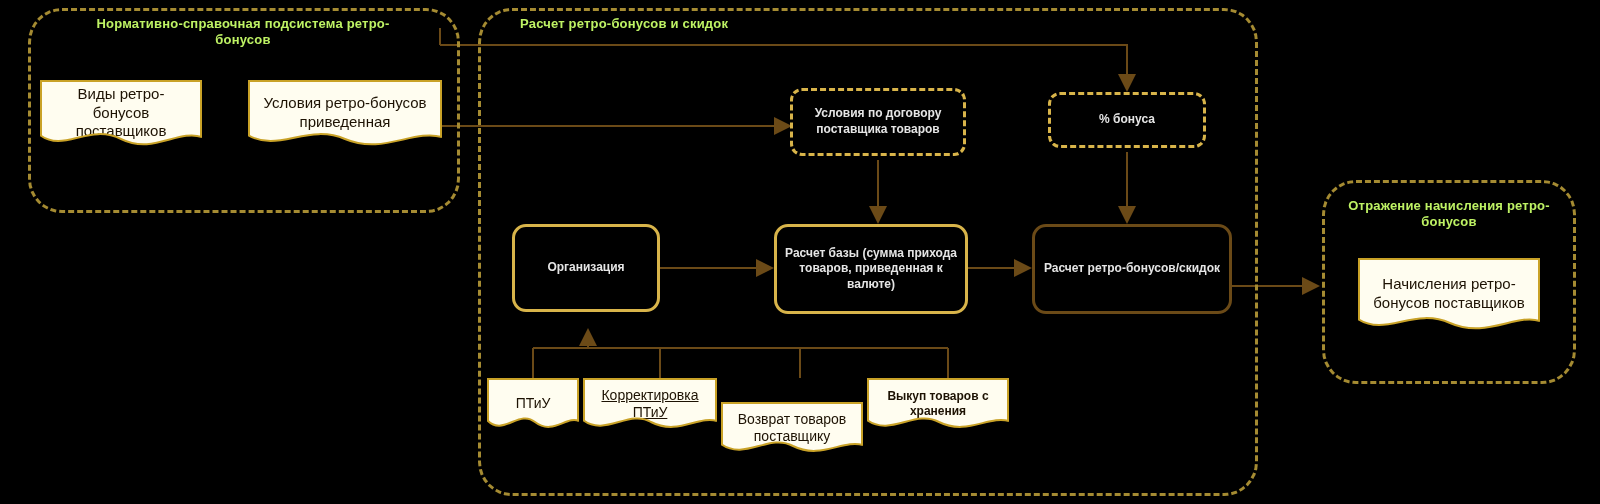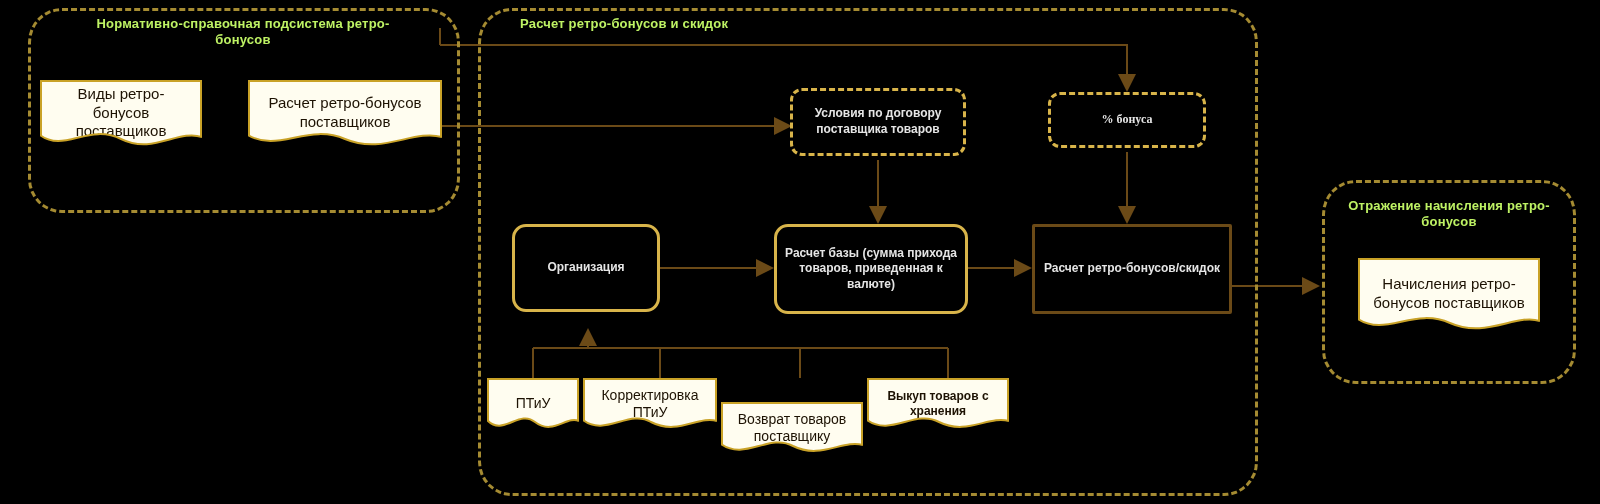--- a/index.html
+++ b/index.html
@@ -92,21 +92,21 @@
     padding: 4px 6px;
     background: transparent;
   }
   .box.solid-gold {
     border: 3px solid #d8b44a;
     border-radius: 14px;
     align-items: center;
   }
   .box.solid-brown {
     border: 3px solid #6b4a17;
-    border-radius: 2px;
+    border-radius: 14px;
   }
   .box.dashed-gold {
     border: 3px dashed #d8b44a;
     border-radius: 12px;
   }
 
   svg#wires {
     position: absolute;
     left: 0; top: 0;
     width: 1600px;
@@ -157,35 +157,35 @@
 
   <div class="doc" style="left:40px; top:80px; width:162px; height:82px;">
     <span>Виды ретро-бонусов поставщиков</span>
     <svg class="wave" viewBox="0 0 200 30" preserveAspectRatio="none">
       <path d="M0,30 L0,2 C 30,20 60,-10 100,6 C 140,22 170,-4 200,4 L200,30 Z" fill="#000000"></path>
       <path d="M0,2 C 30,20 60,-10 100,6 C 140,22 170,-4 200,4" fill="none" stroke="#c9a227" stroke-width="2"></path>
     </svg>
   </div>
 
   <div class="doc" style="left:248px; top:80px; width:194px; height:82px;">
-    <span>Расчет ретро-бонусов поставщиков</span>
+    <span>Условия ретро-бонусов приведенная</span>
     <svg class="wave" viewBox="0 0 194 30" preserveAspectRatio="none">
       <path d="M0,30 L0,2 C 30,20 60,-10 97,6 C 135,22 165,-4 194,4 L194,30 Z" fill="#000000"></path>
       <path d="M0,2 C 30,20 60,-10 97,6 C 135,22 165,-4 194,4" fill="none" stroke="#c9a227" stroke-width="2"></path>
     </svg>
   </div>
 
   <div class="group" style="left:478px; top:8px; width:780px; height:488px;"></div>
   <div class="group-title" style="left:520px; top:16px; width:420px; text-align:left;">Расчет ретро-бонусов и скидок</div>
 
   <div class="box dashed-gold" style="left:790px; top:88px; width:176px; height:68px;">
     <span>Условия по договору поставщика товаров</span>
   </div>
 
-  <div class="box dashed-gold" style="left:1048px; top:92px; width:158px; height:56px;font-family:Liberation Serif, serif;">
+  <div class="box dashed-gold" style="left:1048px; top:92px; width:158px; height:56px;">
     <span>% бонуса</span>
   </div>
 
   <div class="box solid-gold" style="left:512px; top:224px; width:148px; height:88px;">
     <span>Организация</span>
   </div>
 
   <div class="box solid-gold" style="left:774px; top:224px; width:194px; height:90px;">
     <span>Расчет базы (сумма прихода товаров, приведенная к валюте)</span>
   </div>
@@ -195,21 +195,21 @@
   </div>
 
   <div class="doc" style="left:487px; top:378px; width:92px; height:68px; font-size:14px;">
     <span>ПТиУ</span>
     <svg class="wave" viewBox="0 0 92 30" preserveAspectRatio="none">
       <path d="M0,30 L0,3 C 16,20 32,-8 48,5 C 66,19 80,-2 92,4 L92,30 Z" fill="#000000"></path>
       <path d="M0,3 C 16,20 32,-8 48,5 C 66,19 80,-2 92,4" fill="none" stroke="#c9a227" stroke-width="2"></path>
     </svg>
   </div>
 
-  <div class="doc" style="left:583px; top:378px; width:134px; height:68px; font-size:14px;">
+  <div class="doc" style="left:583px; top:378px; width:134px; height:68px; font-size:14px;text-decoration:underline;">
     <span>Корректировка ПТиУ</span>
     <svg class="wave" viewBox="0 0 134 30" preserveAspectRatio="none">
       <path d="M0,30 L0,3 C 22,20 46,-8 68,5 C 95,19 116,-2 134,4 L134,30 Z" fill="#000000"></path>
       <path d="M0,3 C 22,20 46,-8 68,5 C 95,19 116,-2 134,4" fill="none" stroke="#c9a227" stroke-width="2"></path>
     </svg>
   </div>
 
   <div class="doc" style="left:721px; top:378px; width:142px; height:68px; font-size:14px;margin-top:24px;">
     <span>Возврат товаров поставщику</span>
     <svg class="wave" viewBox="0 0 142 30" preserveAspectRatio="none">

